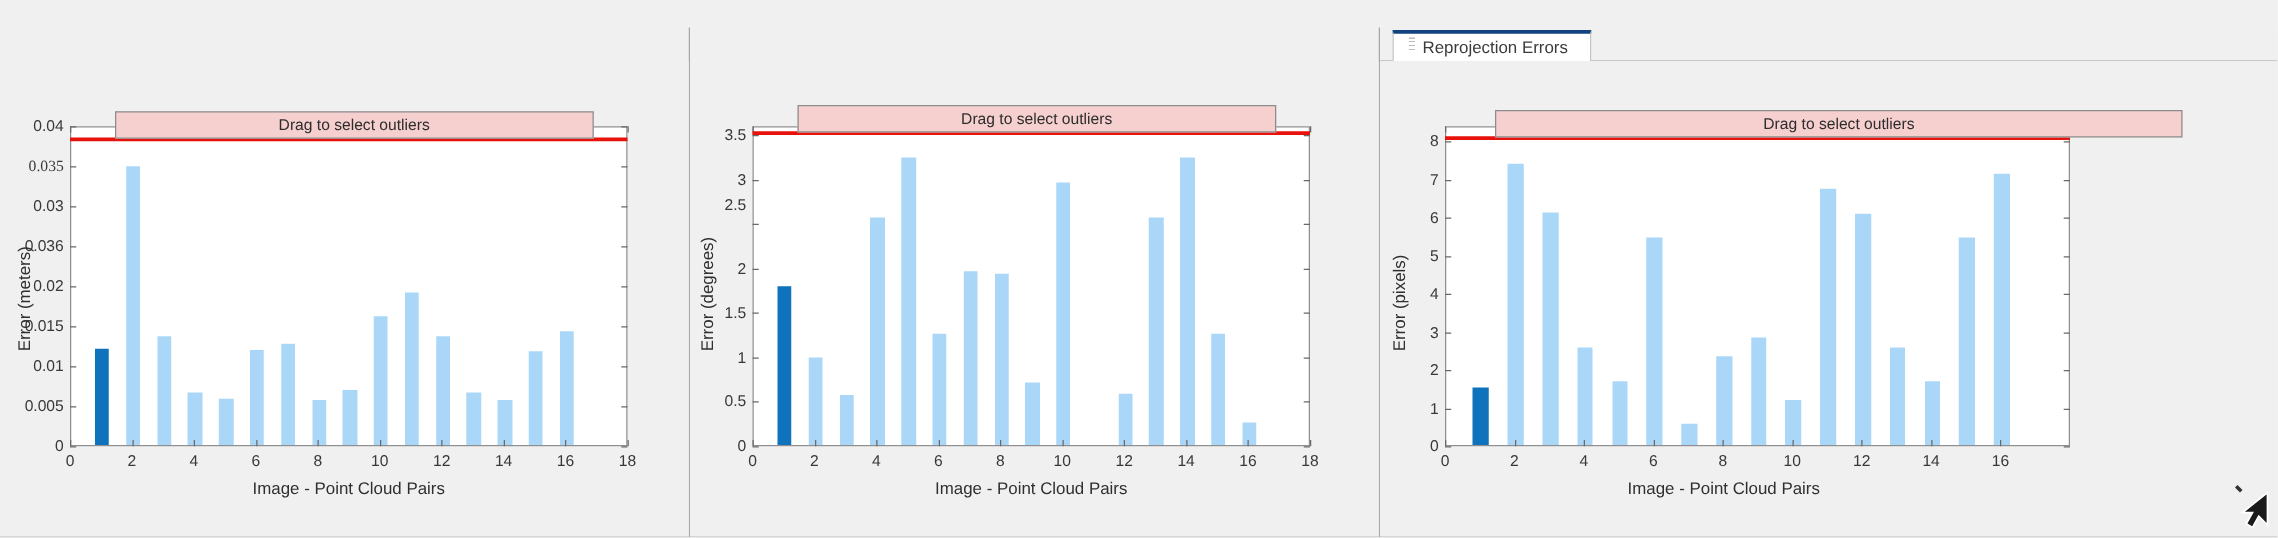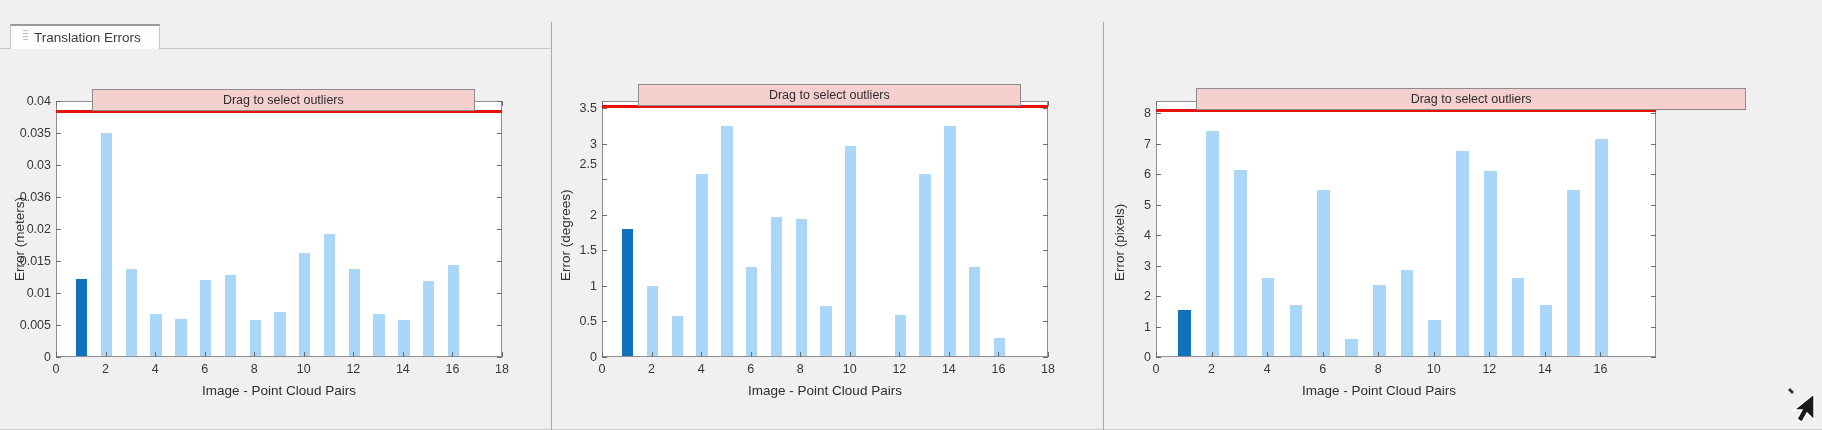--- a/index.html
+++ b/index.html
@@ -120,26 +120,20 @@
 </style>
 </head>
 <body>
 
 <div id="app">
 
 
   <div class="panels">
 
     <div class="panel p1">
-      <div class="tabrow">
-        <div class="tabrow-underline"></div>
-        <div class="tab inactive">
-          <span class="grip"></span><span>Translation Errors</span>
-        </div>
-      </div>
       <div class="plotarea">
         <div class="chart" id="chart0" style="left: 56px; top: 52px; width: 446px; height: 256px;">
           <div class="axesbox">
             <div class="bars" id="bars0">
                 <div class="bar sel" style="left: 19.0789px; width: 11.3978px; height: 76.8px;"></div>
                 <div class="bar" style="left: 43.8567px; width: 11.3978px; height: 222.72px;"></div>
                 <div class="bar" style="left: 68.6344px; width: 11.3978px; height: 87.04px;"></div>
                 <div class="bar" style="left: 93.4122px; width: 11.3978px; height: 42.24px;"></div>
                 <div class="bar" style="left: 118.19px; width: 11.3978px; height: 37.12px;"></div>
                 <div class="bar" style="left: 142.968px; width: 11.3978px; height: 75.52px;"></div>
@@ -174,21 +168,21 @@
               <div class="ytickmark r" style="top: 160px;"></div>
               <div class="ytick" style="top: 128px;">0.02</div>
               <div class="ytickmark " style="top: 128px;"></div>
               <div class="ytickmark r" style="top: 128px;"></div>
               <div class="ytick" style="top: 96px;">0.036</div>
               <div class="ytickmark " style="top: 96px;"></div>
               <div class="ytickmark r" style="top: 96px;"></div>
               <div class="ytick" style="top: 64px;">0.03</div>
               <div class="ytickmark " style="top: 64px;"></div>
               <div class="ytickmark r" style="top: 64px;"></div>
-              <div class="ytick" style="top: 32px;">0.035</div>
+              <div class="ytick" style="top: 32px; font-family: Liberation Serif, serif;">0.035</div>
               <div class="ytickmark " style="top: 32px;"></div>
               <div class="ytickmark r" style="top: 32px;"></div>
               <div class="ytick" style="top: 0px;">0.04</div>
               <div class="ytickmark " style="top: 0px;"></div>
               <div class="ytickmark r" style="top: 0px;"></div>
             </div>
           <div id="xticks0">
               <div class="xtick" style="left: 0px;">0</div>
               <div class="xtickmark " style="left: 0px;"></div>
               <div class="xtickmark t" style="left: 0px;"></div>
@@ -312,20 +306,26 @@
               <div class="xtickmark t" style="left: 446px;"></div>
             </div>
           <div class="ylabel" id="ylab1" style="left: -44px; top: 180px;">Error (degrees)</div>
           <div class="xlabel" id="xlab1" style="left: 0px; width: 446px; top: 282px;">Image - Point Cloud Pairs</div>
         </div>
       </div>
       <div class="panelbottomline"></div>
     </div>
 
     <div class="panel p3">
+      <div class="tabrow">
+        <div class="tabrow-underline"></div>
+        <div class="tab active">
+          <span class="grip"></span><span>Reprojection Errors</span>
+        </div>
+      </div>
       <div class="plotarea">
         <div class="chart" id="chart2" style="left: 52px; top: 52px; width: 500px; height: 256px;">
           <div class="axesbox">
             <div class="bars" id="bars2">
                 <div class="bar sel" style="left: 21.3889px; width: 12.7778px; height: 45.7143px;"></div>
                 <div class="bar" style="left: 49.1667px; width: 12.7778px; height: 224.914px;"></div>
                 <div class="bar" style="left: 76.9444px; width: 12.7778px; height: 185.6px;"></div>
                 <div class="bar" style="left: 104.722px; width: 12.7778px; height: 78.019px;"></div>
                 <div class="bar" style="left: 132.5px; width: 12.7778px; height: 51.5048px;"></div>
                 <div class="bar" style="left: 160.278px; width: 12.7778px; height: 165.79px;"></div>

